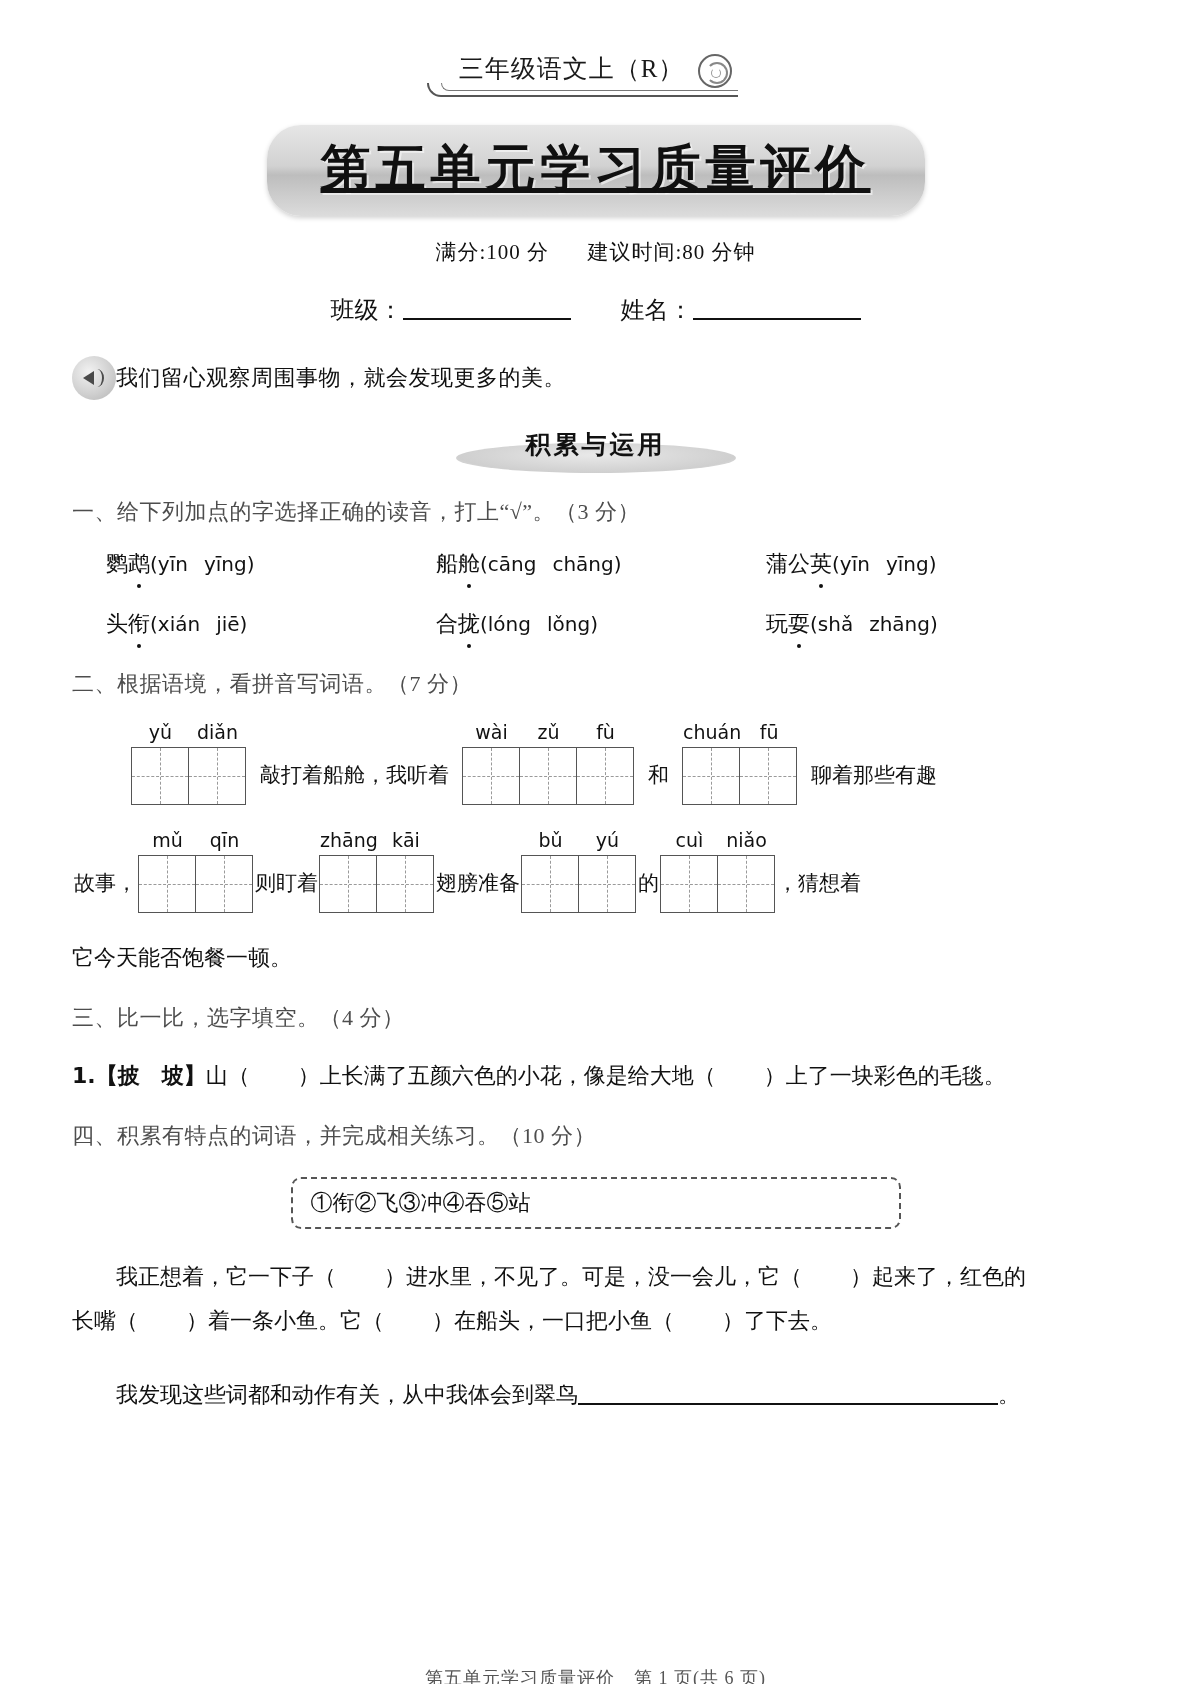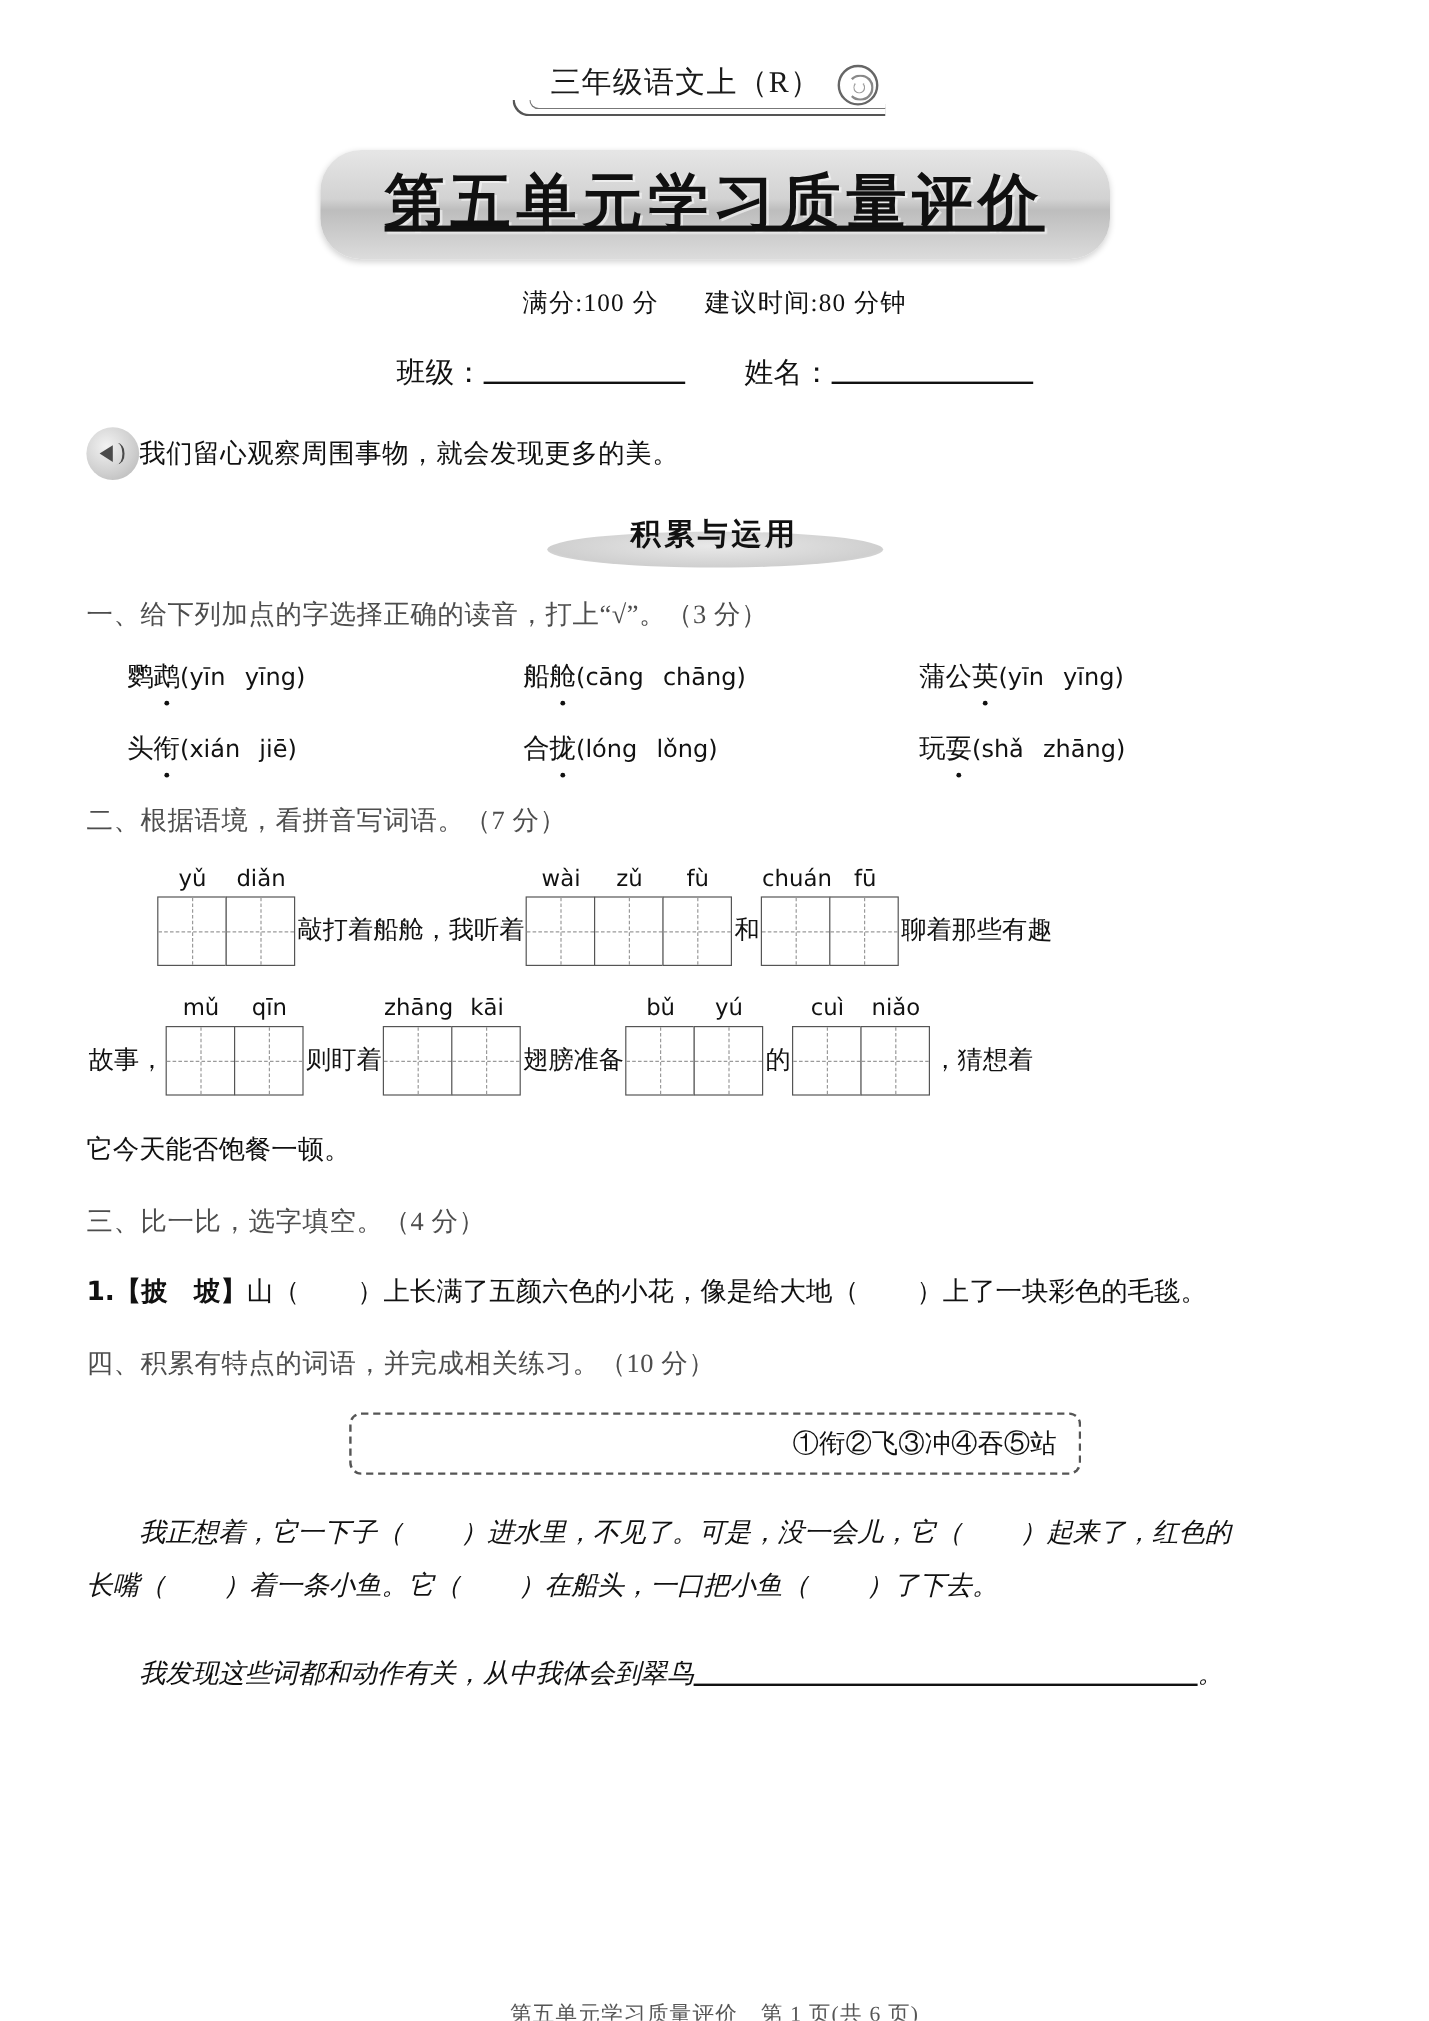--- a/index.html
+++ b/index.html
@@ -270,25 +270,25 @@
   .paren { display: inline-block; }
 
   
   .options-box {
     margin: 26px auto 0 auto;
     width: 610px;
     border: 2px dashed #555;
     border-radius: 10px;
     padding: 9px 18px;
     display: flex;
-    justify-content: flex-end;
+    justify-content: flex-start;
     font-size: 22px;
   }
 
-  .para { font-size: 22px; margin-top: 26px; line-height: 2.0; font-style: italic; }
+  .para { font-size: 22px; margin-top: 26px; line-height: 2.0; }
   .para .indent { display:inline-block; width: 2em; }
   .ans-blank {
     display: inline-block;
     border-bottom: 2px solid #111;
     height: 1.1em;
     vertical-align: -3px;
   }
 
   .footer {
     position: absolute;
@@ -363,21 +363,21 @@
       <div class="py-item">
         <span>合</span><span class="dotted">拢</span><span class="opts">(<span>lóng</span><span class="g"></span><span>lǒng</span>)</span>
       </div>
       <div class="py-item">
         <span>玩</span><span class="dotted">耍</span><span class="opts">(<span>shǎ</span><span class="g"></span><span>zhāng</span>)</span>
       </div>
     </div>
 
     <div class="q-head">二、根据语境，看拼音写词语。（7 分）</div>
 
-    <div class="tz-row" style="margin-top:22px; padding-left:60px;">
+    <div class="tz-row" style="margin-top:22px; padding-left:60px;gap:12px;">
       <div class="tz-group">
         <div class="tz-pinyin">
           <span>yǔ</span>
           <span>diǎn</span>
         </div>
         <div class="tz-boxes">
           <div class="tz-cell"></div>
           <div class="tz-cell"></div>
         </div>
       </div>

